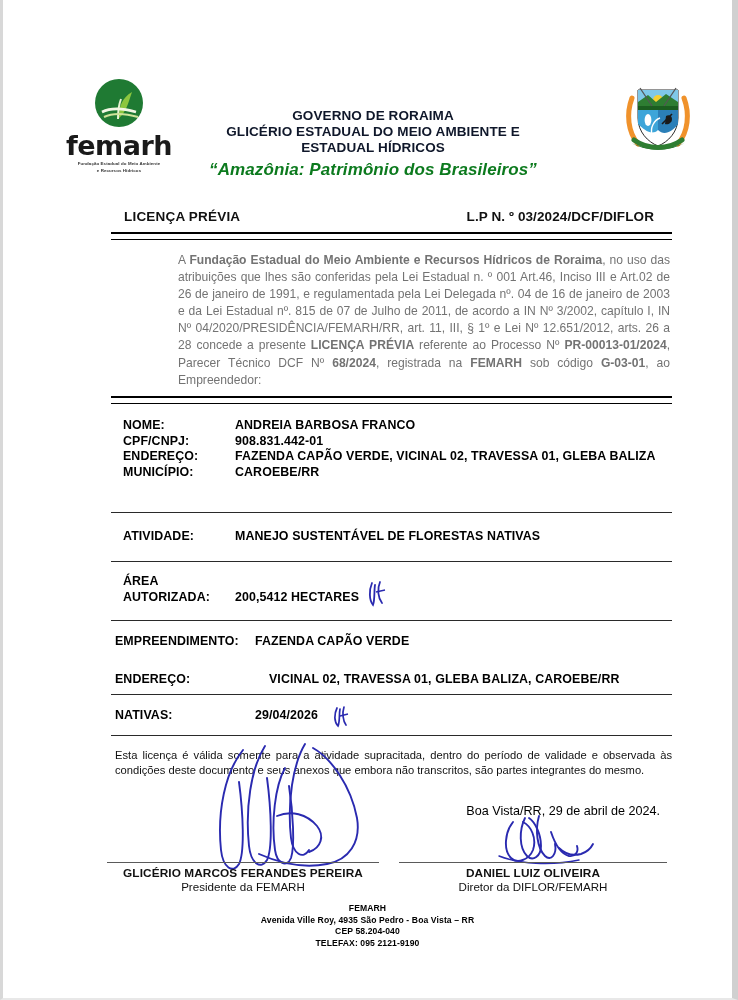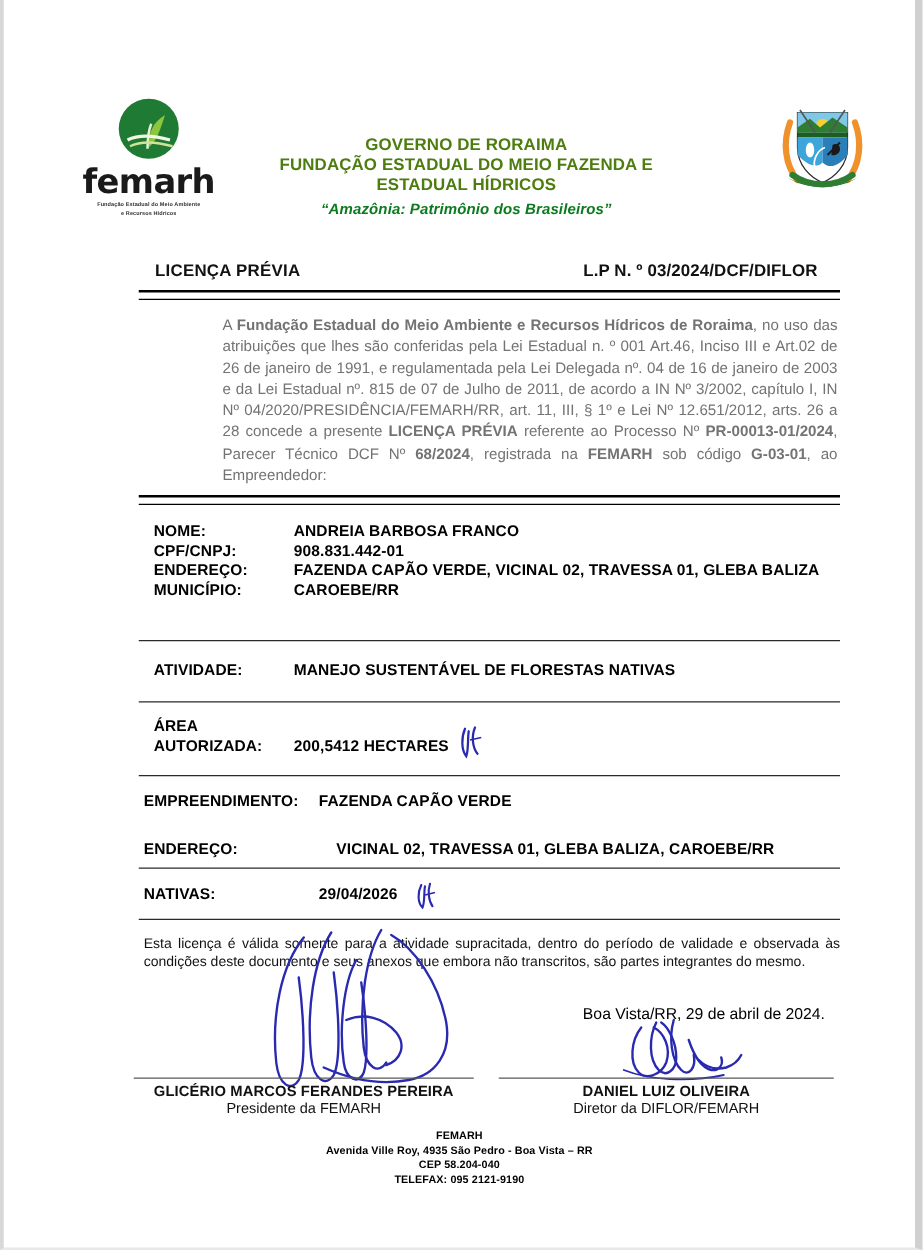--- a/index.html
+++ b/index.html
@@ -69,27 +69,27 @@
     position: absolute;
     left: 150px;
     width: 440px;
     top: 36px;
     text-align: center;
   }
   .head-line {
     font-weight: bold;
     font-size: 13.5px;
     line-height: 16px;
-    color: #4d7c0f;
+    color: #0f172a;
     letter-spacing: 0.1px;
   }
   .head-motto {
     font-weight: bold;
     font-style: italic;
-    font-size: 12px;
+    font-size: 17px;
     color: #0c7a1e;
     margin-top: 4px;
     letter-spacing: 0.1px;
   }
 
   .brasao {
     position: absolute;
     right: 38px; top: 8px;
     width: 72px; height: 80px;
   }
@@ -252,21 +252,21 @@
       </div>
       <div class="logo-word">femarh</div>
       <div class="logo-sub">
         <div>Fundação Estadual do Meio Ambiente</div>
         <div>e Recursos Hídricos</div>
       </div>
     </div>
 
     <div class="head-text">
       <div class="head-line">GOVERNO DE RORAIMA</div>
-      <div class="head-line">FUNDAÇÃO ESTADUAL DO MEIO FAZENDA E</div>
+      <div class="head-line">GLICÉRIO ESTADUAL DO MEIO AMBIENTE E</div>
       <div class="head-line">ESTADUAL HÍDRICOS</div>
       <div class="head-motto">“Amazônia: Patrimônio dos Brasileiros”</div>
     </div>
 
     <div class="brasao">
       <svg width="72" height="80" viewBox="0 0 72 80" aria-hidden="true">
         <path d="M10 18 C4 34 6 52 16 64" stroke="#f0922b" stroke-width="5" fill="none" stroke-linecap="round"></path>
         <path d="M62 18 C68 34 66 52 56 64" stroke="#f0922b" stroke-width="5" fill="none" stroke-linecap="round"></path>
         <path d="M16 10 L56 10 L56 38 C56 52 46 62 36 66 C26 62 16 52 16 38 Z" fill="#ffffff" stroke="#2a2a2a" stroke-width="1"></path>
         <path d="M16 10 L56 10 L56 26 L16 26 Z" fill="#7fc8e8"></path>

